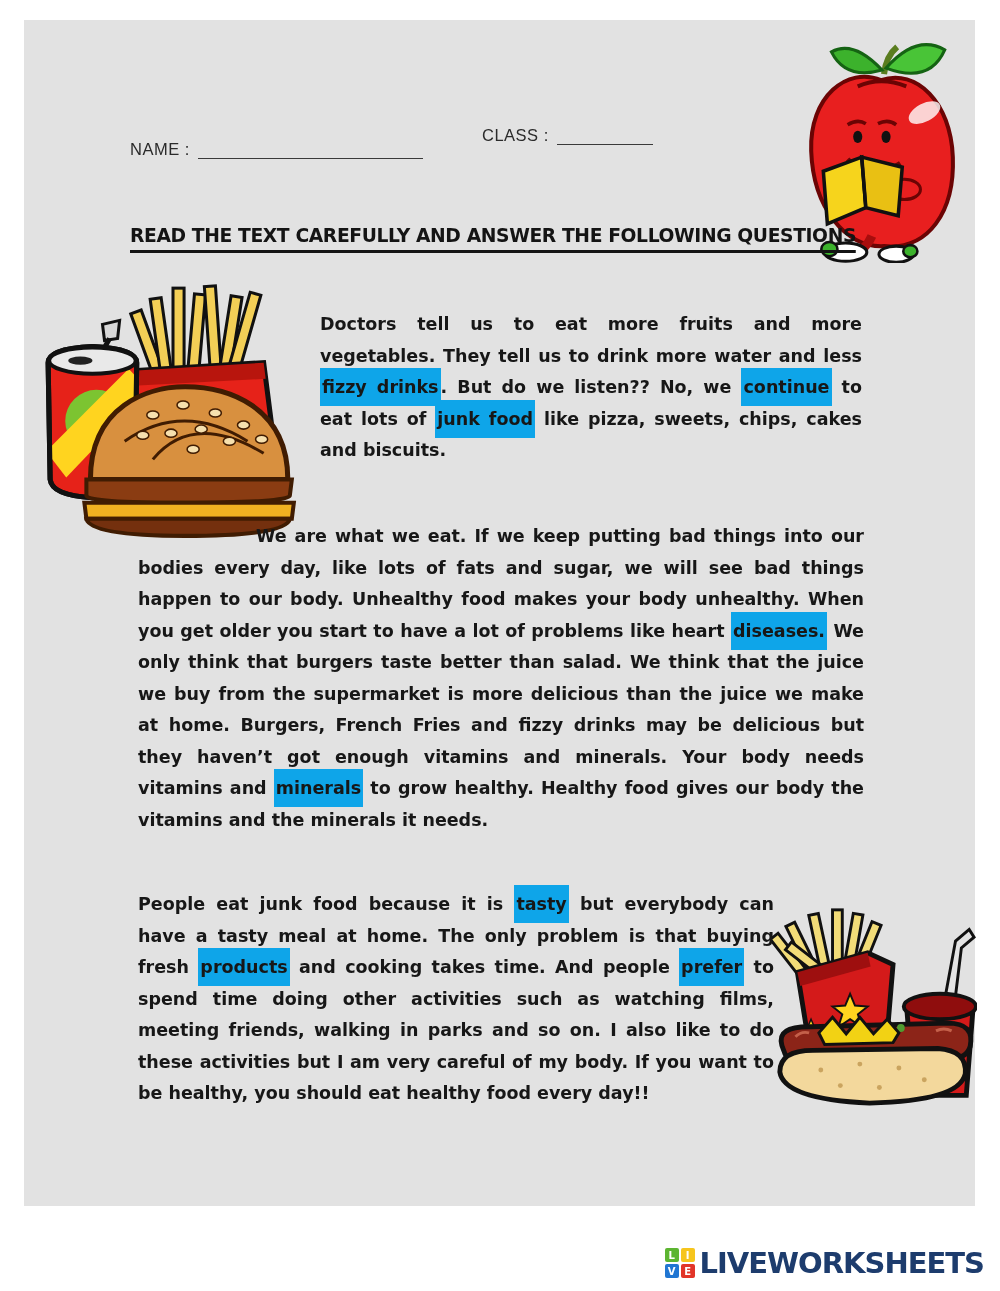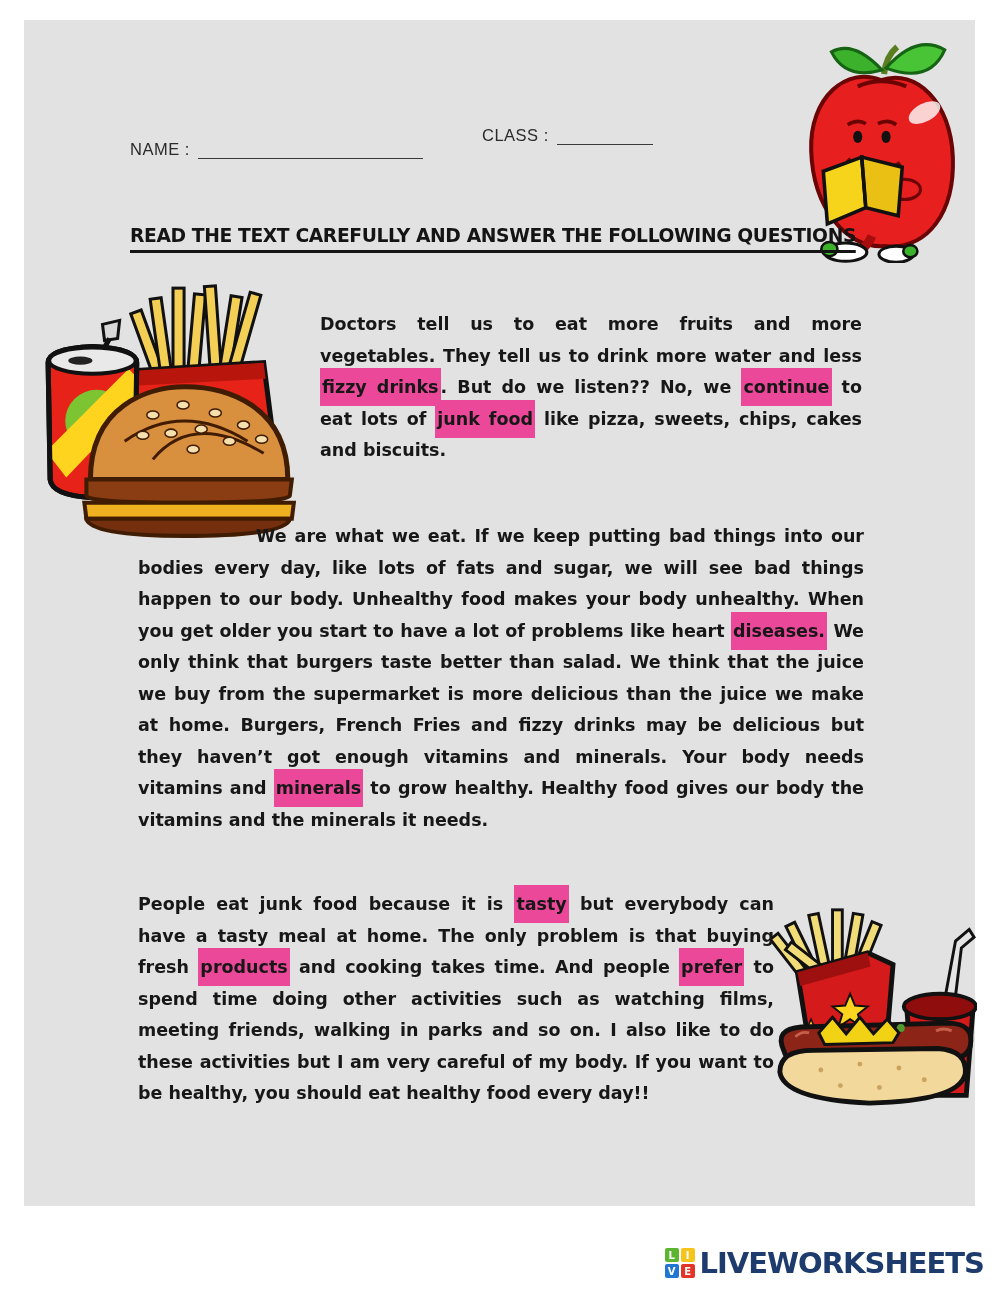--- a/index.html
+++ b/index.html
@@ -25,21 +25,21 @@
     position:absolute;left:106px;top:204px;
     font-family:"DejaVu Sans",sans-serif;font-weight:bold;font-size:19.5px;
     color:#141414;border-bottom:3px solid #141414;padding-bottom:3px;
     letter-spacing:-0.4px;transform:scaleX(0.96);transform-origin:left;
     white-space:nowrap;
   }
   .para{
     position:absolute;font-family:"DejaVu Sans",sans-serif;font-weight:bold;
     font-size:17.5px;line-height:31.5px;color:#171717;text-align:justify;
   }
-  .hl{background:#ec4899;padding:9px 2px;}
+  .hl{background:#0ea5e9;padding:9px 2px;}
   .illus{position:absolute;}
   .illus svg{width:100%;height:100%;display:block;}
   .logo{position:absolute;top:1246px;right:16px;display:flex;align-items:center;gap:5px;}
   .logo-grid{display:grid;grid-template-columns:14px 14px;grid-auto-rows:14px;gap:2px;}
   .sq{color:#fff;font-size:10px;font-weight:bold;display:flex;align-items:center;
     justify-content:center;font-family:"DejaVu Sans",sans-serif;border-radius:2px;}
   .logo-text{font-family:"DejaVu Sans",sans-serif;font-weight:bold;font-size:29px;
     color:#1d3c6d;letter-spacing:-1px;}
 </style>
 </head>

